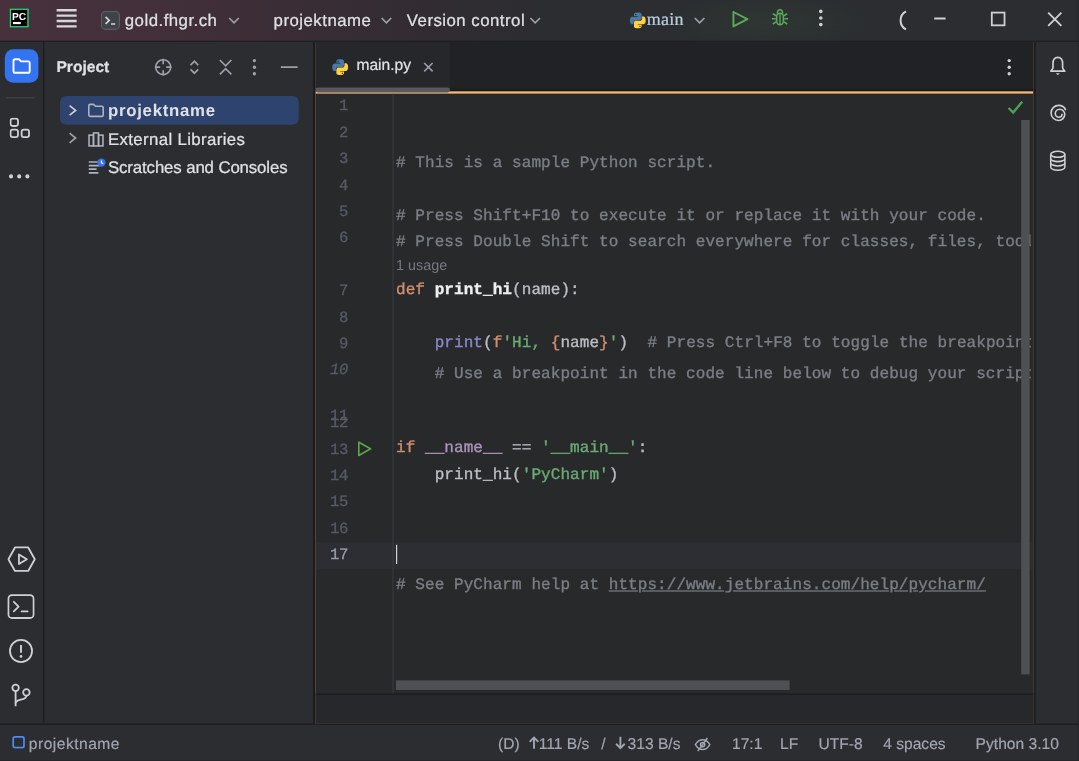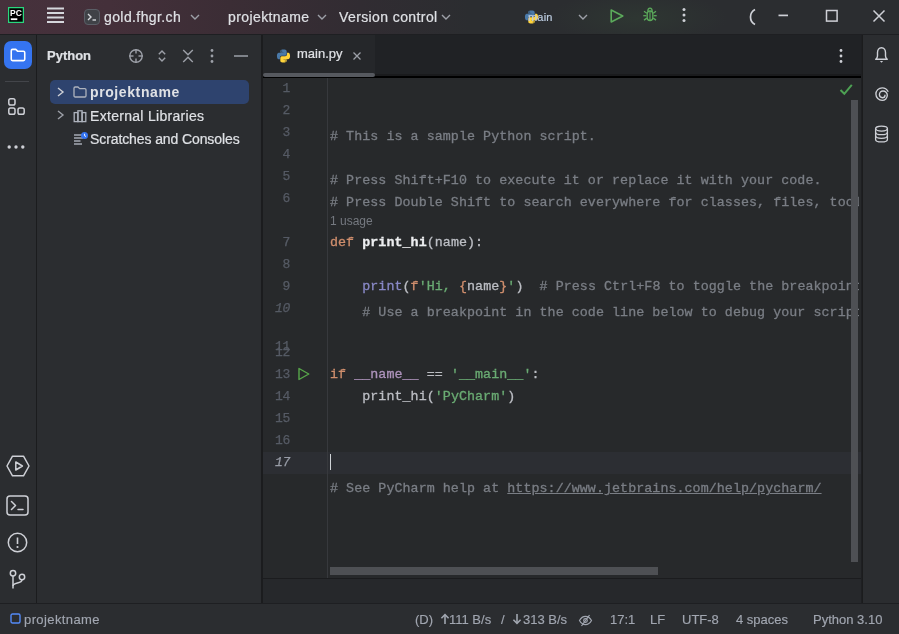--- a/index.html
+++ b/index.html
@@ -13,21 +13,21 @@
       radial-gradient(ellipse 125px 36px at 638px 18px, rgba(58,92,58,0.20), rgba(58,92,58,0) 72%),
       linear-gradient(to right, #46313C 0px, #44303A 110px, #3B2D35 230px, #312C32 360px, #2B2D30 470px, #2B2D30 100%);
     border-bottom:1px solid #1E1F22; }
   .tbtext { position:absolute; top:8px; height:19px; line-height:19px; font-size:14px; color:#DFE1E5; letter-spacing:0.4px; -webkit-text-stroke:0.2px currentColor;}
   
   #rail { position:absolute; left:0; top:35px; width:37px; height:568px; background:#2B2D30; border-right:1px solid #1B1C1E;}
   
   #panel { position:absolute; left:37px; top:35px; width:224px; height:568px; background:#2B2D30; }
   #paneldiv { position:absolute; left:261px; top:35px; width:2px; height:568px; background:#1B1C1E; }
   
-  #edcol { position:absolute; left:263px; top:35px; width:598px; height:568px; background:#000000; }
+  #edcol { position:absolute; left:263px; top:35px; width:598px; height:568px; background:#fdba74; }
   #railR { position:absolute; left:862px; top:35px; width:37px; height:568px; background:#2B2D30; border-left:1px solid #1B1C1D; }
   
   #status { position:absolute; left:0; top:603px; width:899px; height:31px; background:#2B2D30; border-top:1px solid #1E1F22; }
   .sttext { position:absolute; top:8px; font-size:13px; color:#A1A6B0; line-height:15px; white-space:pre; -webkit-text-stroke:0.15px currentColor;}
   
   #tabstrip { position:absolute; left:0; top:0; width:598px; height:41px; background:#202225; border-bottom:2px solid #1A1B1D;}
   #tab { position:absolute; left:0; top:0; width:112px; height:38px; background:#25272A; }
   #tabunderline { position:absolute; left:0; top:38px; width:112px; height:4px; background:#56595F; border-radius:2px;}
   #edbody { position:absolute; left:0; top:43px; width:598px; height:524px; background:#27292B; overflow:hidden;}
   #gutterline { position:absolute; left:64px; top:0px; width:1px; height:500px; background:#37393D; }
@@ -73,21 +73,21 @@
       </svg>
     <div class="tbtext" style="left:339px;">Version control</div>
     <svg class="abs" style="left:440px; top:13px;" width="12" height="8" viewBox="0 0 12 8">
         <path d="M2 2 L6 6 L10 2" stroke="#9DA0A8" stroke-width="1.4" fill="none"></path>
       </svg>
 
     <svg class="abs" style="left:524px; top:9px;" width="15" height="16" viewBox="0 0 32 32">
       <path d="M15.9 2c-7.1 0-6.6 3.1-6.6 3.1v3.2h6.8v1H6.6S2 8.8 2 16c0 7.2 4 6.9 4 6.9h2.4v-3.3s-.1-4 3.9-4h6.7s3.8.1 3.8-3.7V5.8S23.4 2 15.9 2zm-3.7 2.1c.7 0 1.2.5 1.2 1.2s-.5 1.2-1.2 1.2-1.2-.5-1.2-1.2.5-1.2 1.2-1.2z" fill="#4A79A8"></path>
       <path d="M16.1 30c7.1 0 6.6-3.1 6.6-3.1v-3.2h-6.8v-1h9.5S30 23.2 30 16c0-7.2-4-6.9-4-6.9h-2.4v3.3s.1 4-3.9 4H13s-3.8-.1-3.8 3.7v6.1S8.6 30 16.1 30zm3.7-2.1c-.7 0-1.2-.5-1.2-1.2s.5-1.2 1.2-1.2 1.2.5 1.2 1.2-.5 1.2-1.2 1.2z" fill="#FFD43B"></path>
     </svg>
-    <div class="tbtext" style="left:528px; color:#BCCCE0; font-size:11px; letter-spacing:0.2px;">main</div>
+    <div class="tbtext" style="left:539px; color:#BCCCE0; font-size:15px; letter-spacing:0.2px;font-family:Liberation Serif, serif;">main</div>
     <svg class="abs" style="left:577px; top:13px;" width="12" height="8" viewBox="0 0 12 8">
         <path d="M2 2 L6 6 L10 2" stroke="#9DA0A8" stroke-width="1.4" fill="none"></path>
       </svg>
 
     <svg class="abs" style="left:609px; top:8px;" width="16" height="16" viewBox="0 0 16 16">
       <path d="M2.2 2 L13.8 8 L2.2 14 Z" fill="none" stroke="#5BA95B" stroke-width="1.6" stroke-linejoin="round"></path>
     </svg>
 
     <svg class="abs" style="left:642px; top:7px;" width="16" height="16" viewBox="0 0 16 16">
       <g stroke="#5BA95B" stroke-width="1.3" fill="none">
@@ -167,21 +167,21 @@
       <g fill="none" stroke="#CED0D6" stroke-width="1.5">
         <circle cx="5" cy="4.2" r="2.7"></circle>
         <circle cx="14" cy="8" r="2.7"></circle>
         <path d="M5 6.9 L5 19.5"></path>
         <path d="M14 10.7 C14 15 5 13 5 17"></path>
       </g>
     </svg>
   </div>
 
   <div id="panel">
-    <div class="abs" style="left:10px; top:13px; font-size:13px; font-weight:bold; color:#DFE1E5; -webkit-text-stroke:0.2px #DFE1E5;">Python</div>
+    <div class="abs" style="left:10px; top:13px; font-size:13px; font-weight:bold; color:#DFE1E5; -webkit-text-stroke:0.2px #DFE1E5;">Project</div>
 
     <svg class="abs" style="left:91px; top:13px;" width="16" height="16" viewBox="0 0 16 16">
       <circle cx="8" cy="8" r="6.2" fill="none" stroke="#9DA0A8" stroke-width="1.4"></circle>
       <g stroke="#9DA0A8" stroke-width="1.4">
           <line x1="8" y1="1" x2="8" y2="5.5"></line>
           <line x1="8" y1="10.5" x2="8" y2="15"></line>
           <line x1="1" y1="8" x2="5.5" y2="8"></line>
           <line x1="10.5" y1="8" x2="15" y2="8"></line>
         </g>
     </svg>
@@ -275,21 +275,21 @@
       <div class="ln" style="top:154px;">7</div>
       <div class="ln" style="top:176px;">8</div>
       <div class="ln" style="top:198px;">9</div>
       <div class="ln" style="top:220px;font-style:italic;">10</div>
       <div class="ln" style="top:242px;margin-top:16px;">11</div>
       <div class="ln" style="top:264px;">12</div>
       <div class="ln" style="top:286px;">13</div>
       <div class="ln" style="top:308px;">14</div>
       <div class="ln" style="top:330px;">15</div>
       <div class="ln" style="top:352px;">16</div>
-      <div class="ln" style="top:374px; color:#989DA7;font-style:italic;">17</div>
+      <div class="ln" style="top:374px; color:#989DA7;">17</div>
 
       <svg class="abs" style="left:33px; top:288px;" width="16" height="16" viewBox="0 0 16 16">
         <path d="M3 2.5 L12.8 8 L3 13.5 Z" fill="none" stroke="#57A64A" stroke-width="1.4" stroke-linejoin="round"></path>
       </svg>
 
       <div class="cl cm" style="top:0px;"># This is a sample Python script.</div>
       <div class="cl cm" style="top:44px;"># Press Shift+F10 to execute it or replace it with your code.</div>
       <div class="cl cm" style="top:66px;"># Press Double Shift to search everywhere for classes, files, tool windows, actions, and settings.</div>
       <div class="abs" style="left:67px; top:132px; height:22px; line-height:23px; font-size:12px; color:#757980; font-family:'Liberation Sans',sans-serif;">1 usage</div>
       <div class="cl" style="top:154px;"><span class="kw">def </span><span class="fn">print_hi</span>(name):</div>

